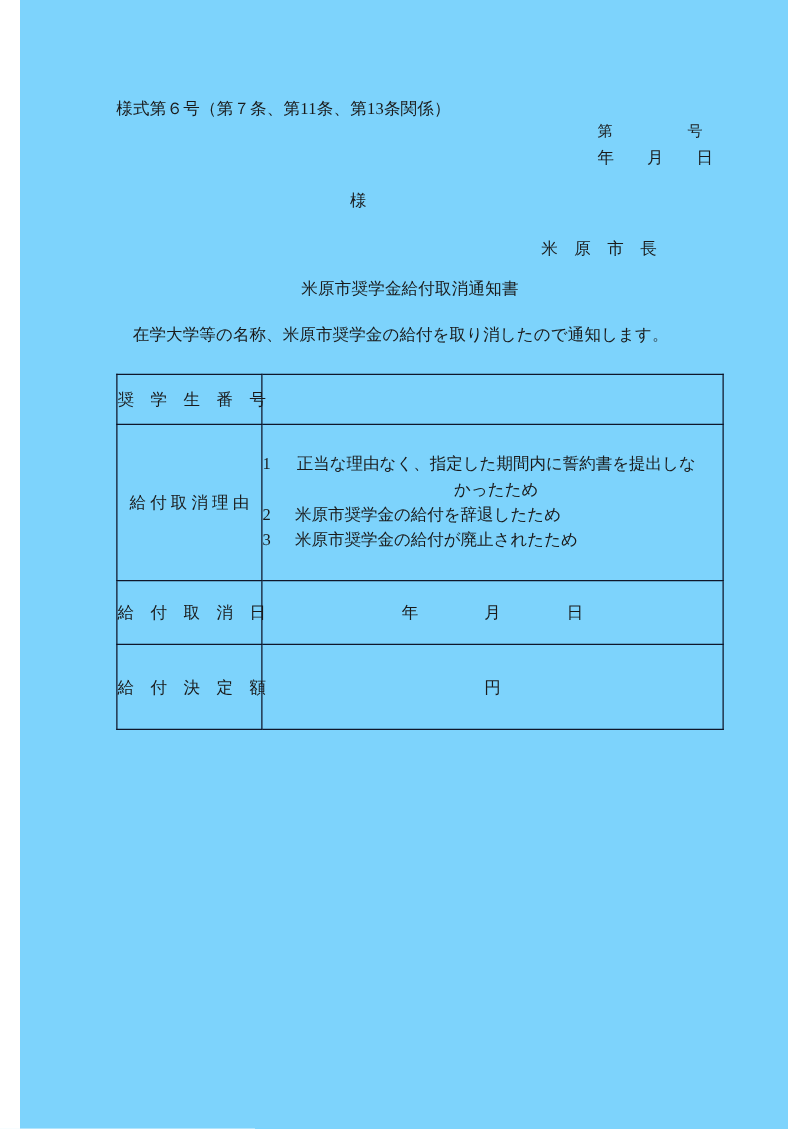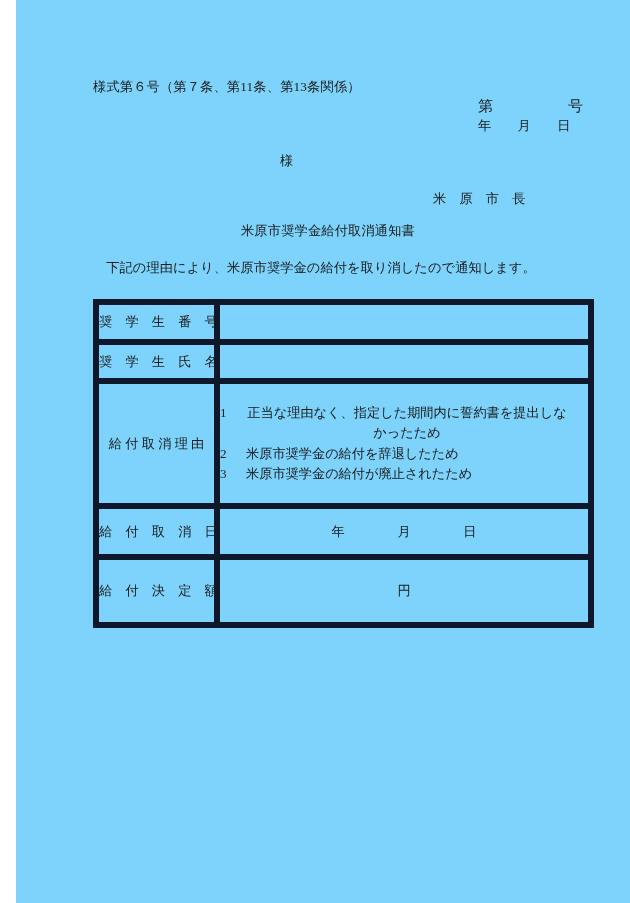--- a/index.html
+++ b/index.html
@@ -29,21 +29,21 @@
     left: 77px;
     top: 78px;
     font-size: 13.2px;
     letter-spacing: 0.2px;
     white-space: pre;
   }
   .doc-number {
     position: absolute;
     left: 462px;
     top: 97px;
-    font-size: 15px;
+    font-size: 12px;
     white-space: pre;
   }
   .doc-date {
     position: absolute;
     left: 462px;
     top: 117px;
     font-size: 13.2px;
     white-space: pre;
   }
   .addressee {
@@ -82,21 +82,21 @@
   
   .form-table {
     position: absolute;
     left: 77px;
     top: 299px;
     width: 483px;
     border-collapse: collapse;
     table-layout: fixed;
   }
   .form-table td {
-    border: 6px solid #0f172a;
+    border: 1px solid #0f172a;
     padding: 0;
     vertical-align: middle;
     font-size: 13.2px;
   }
   .lbl-col {
     width: 115px;
   }
   .lbl {
     display: block;
     text-align: center;
@@ -160,41 +160,33 @@
   <div class="doc-number">第　　　　　号</div>
 
   <div class="doc-date">年　　月　　日</div>
 
   <div class="addressee">様</div>
 
   <div class="issuer">米　原　市　長</div>
 
   <div class="doc-title">米原市奨学金給付取消通知書</div>
 
-  <div class="lead-text">　下記の理由により、米原市奨学金の給付を取り消したので通知します。</div>
+  <div class="lead-text">　在学大学等の名称、米原市奨学金の給付を取り消したので通知します。</div>
 
   <table class="form-table">
     <tbody>
       <tr class="r-num">
         <td class="lbl-col">
           <span class="lbl">奨　学　生　番　号</span>
         </td>
         <td class="val-col">
           <span class="val-center"></span>
         </td>
       </tr>
 
-      <tr class="r-name">
-        <td class="lbl-col">
-          <span class="lbl">奨　学　生　氏　名</span>
-        </td>
-        <td class="val-col">
-          <span class="val-center"></span>
-        </td>
-      </tr>
 
 
       <tr class="r-reason">
         <td class="lbl-col">
           <span class="lbl">給 付 取 消 理 由</span>
         </td>
         <td class="val-col reason-cell">
           <ul class="reason-list">
             <li>
               <span class="idx">1</span>

